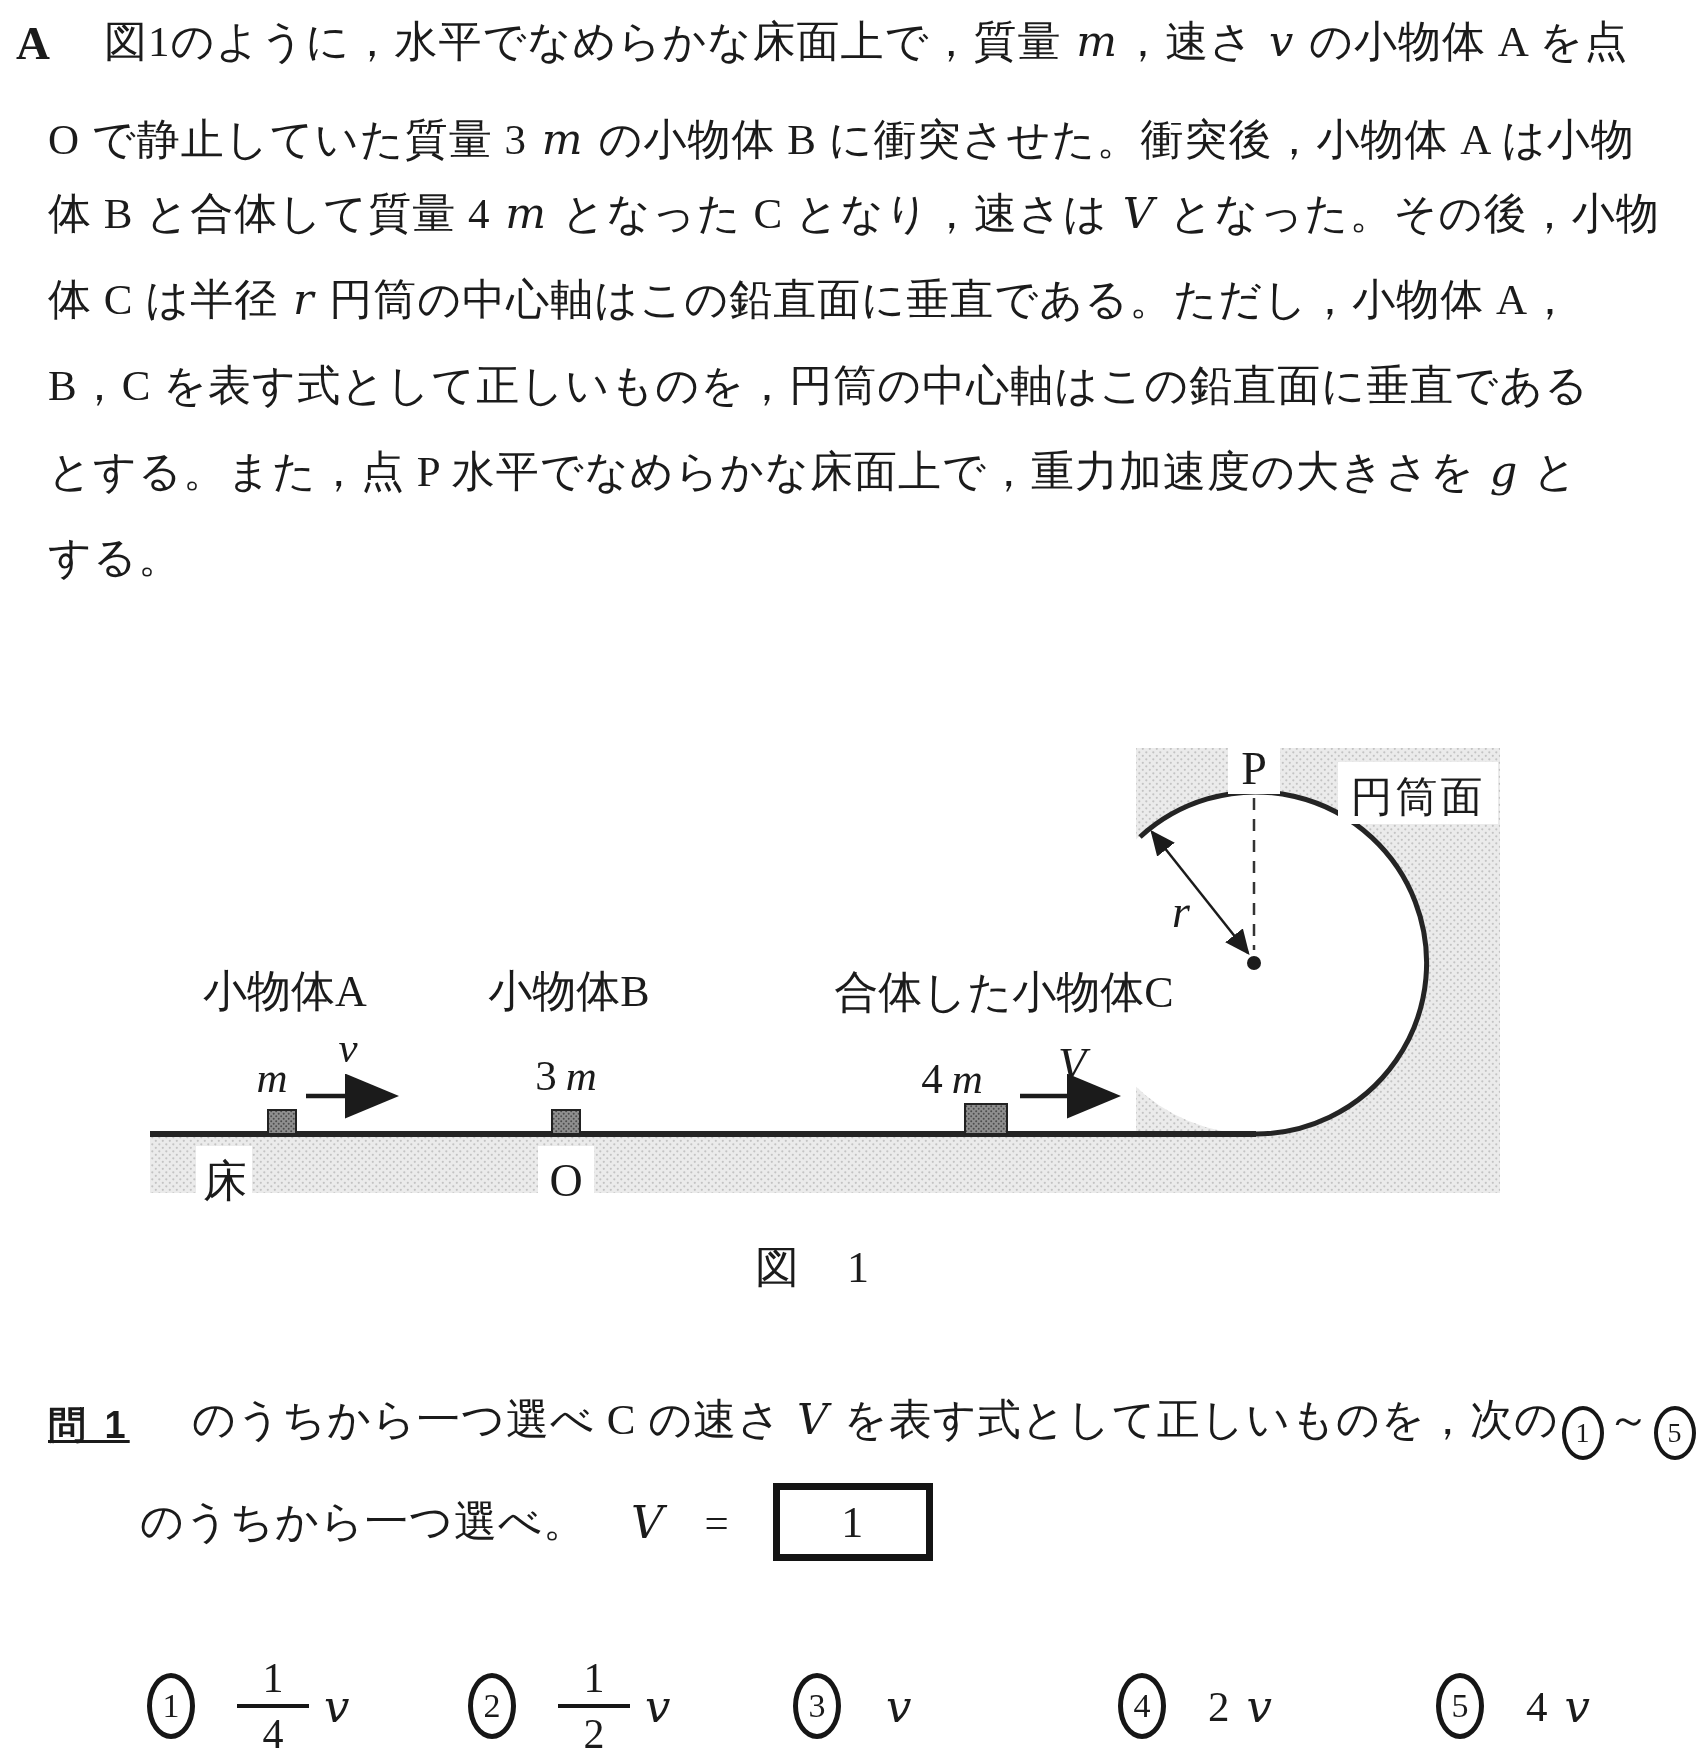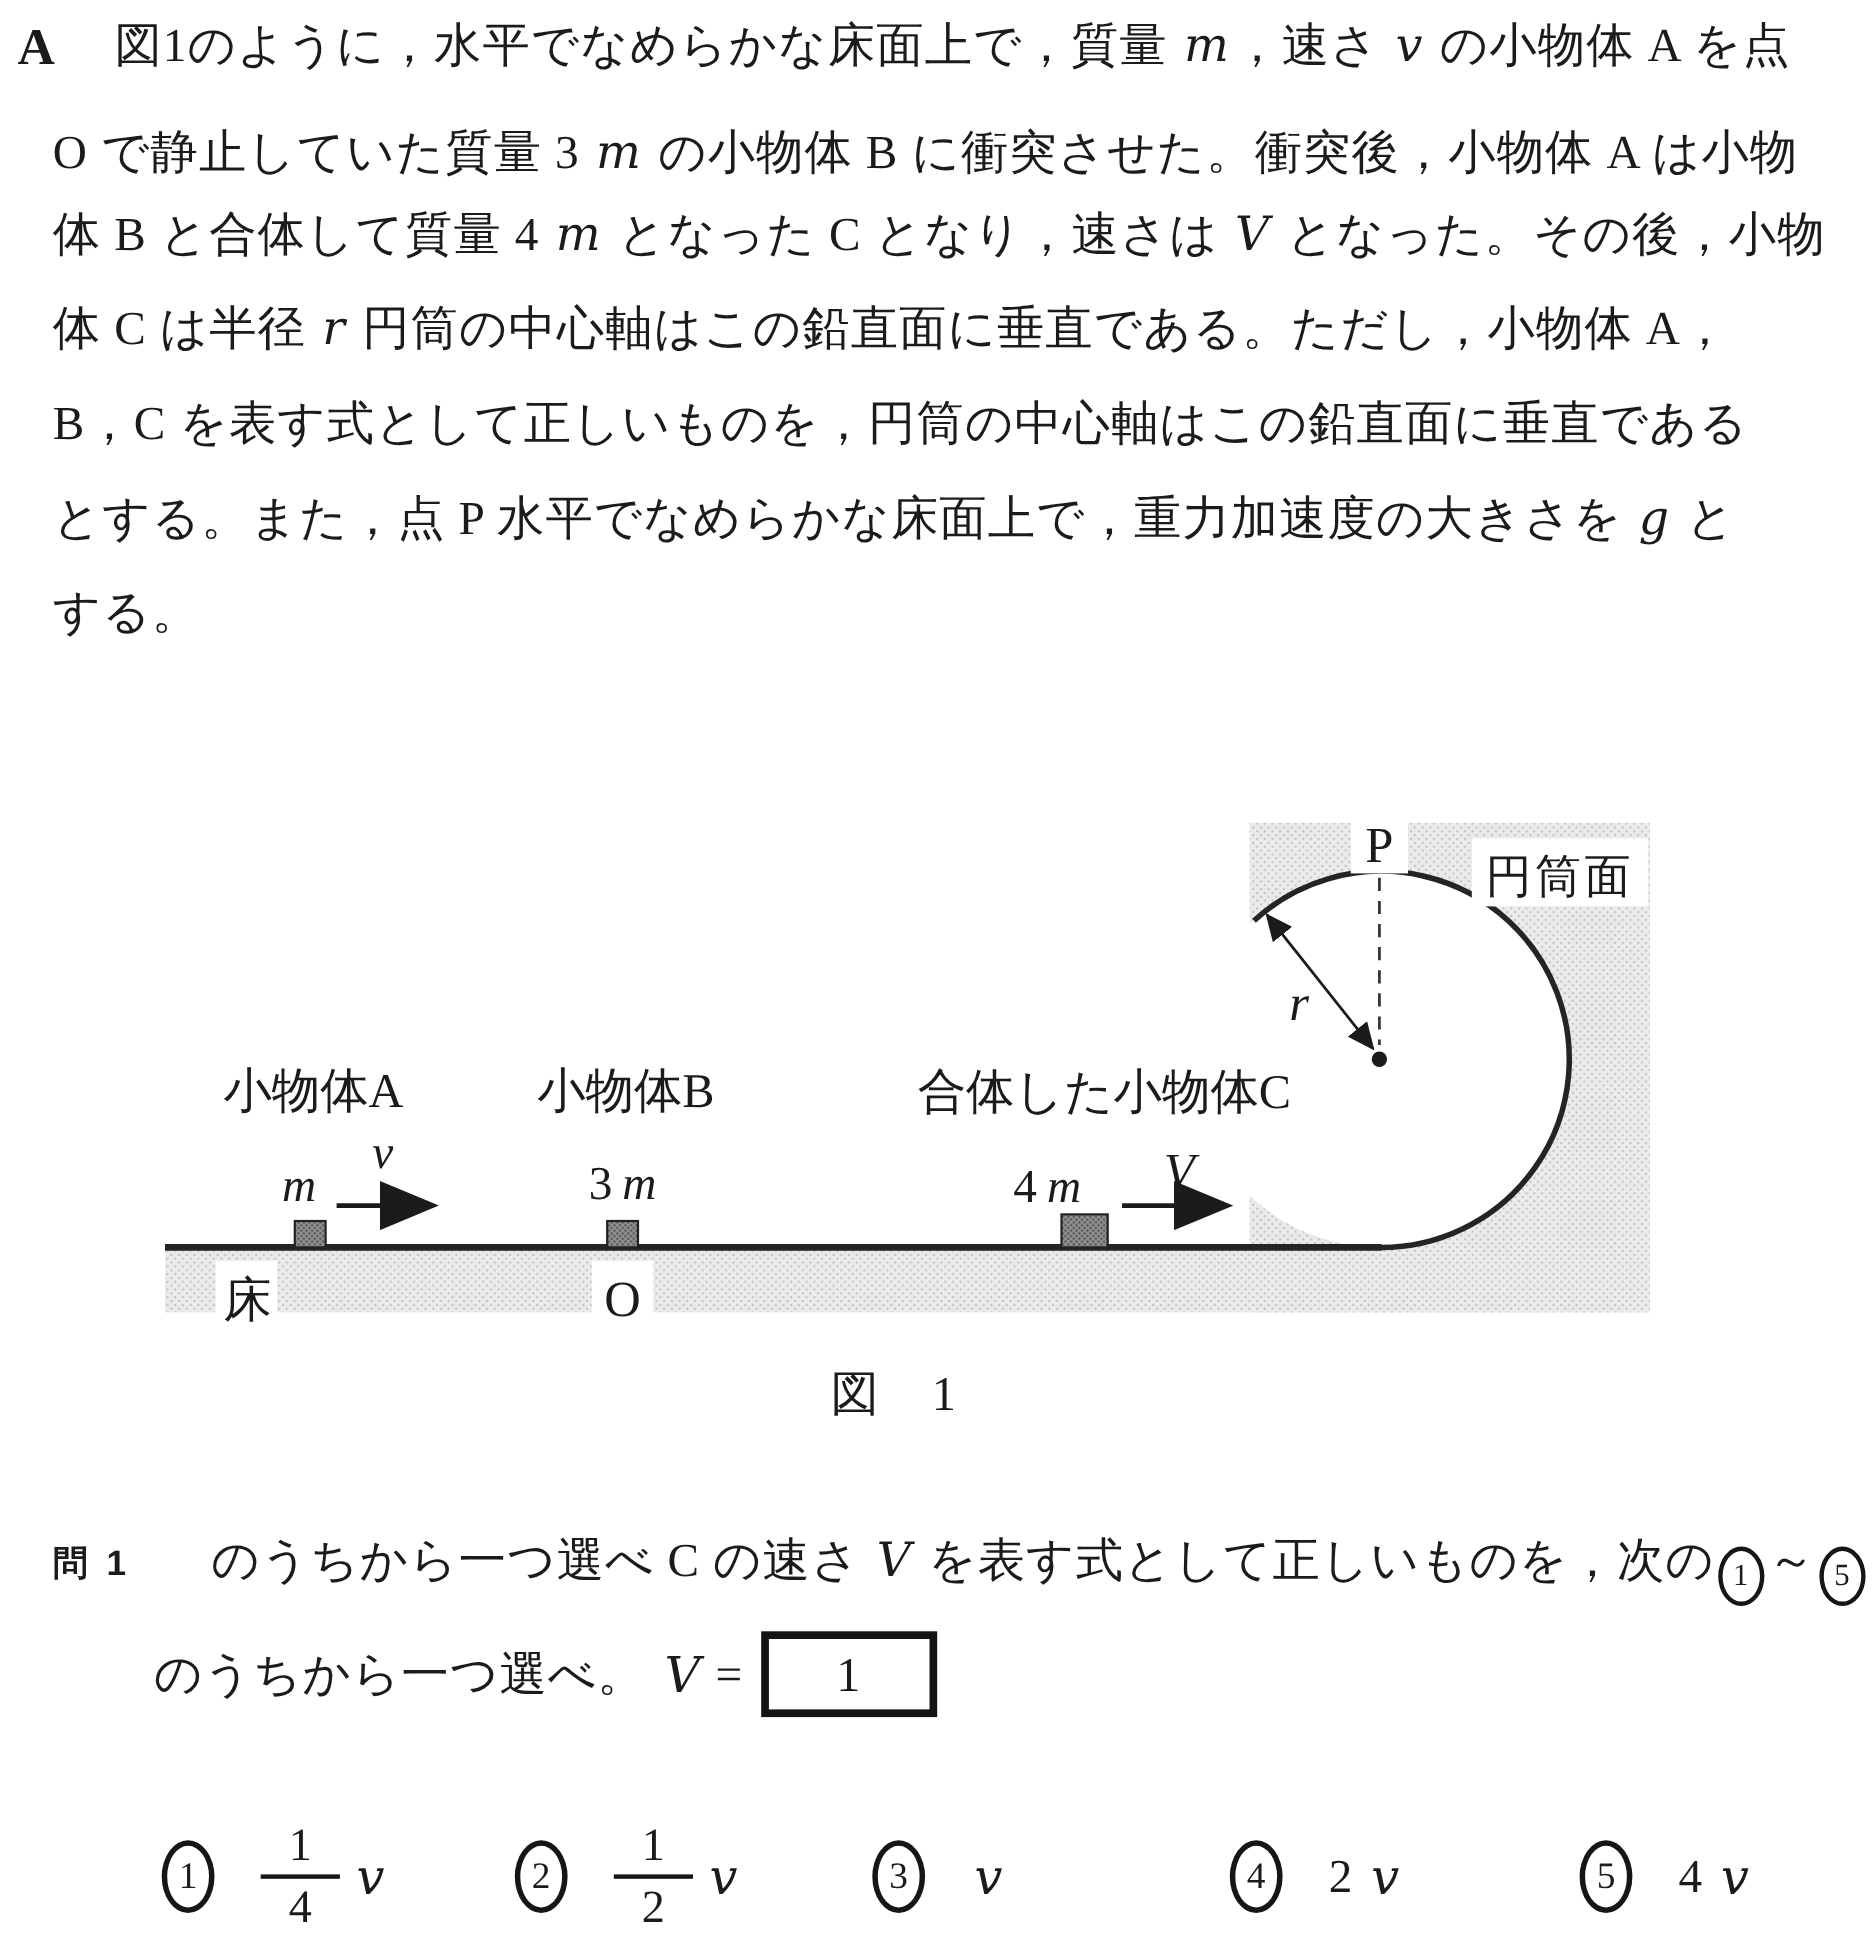--- a/index.html
+++ b/index.html
@@ -21,25 +21,25 @@
     padding:0 3px;
   }
   .cnum{
     display:inline-flex;align-items:center;justify-content:center;
     width:34px;height:46px;border:4px solid #161616;border-radius:50%;
     font-size:28px;line-height:1;vertical-align:-8px;margin:0 3px;
     font-family:"Liberation Serif","DejaVu Serif",serif;
   }
   .qlabel{
     font-family:"Liberation Sans","DejaVu Sans",sans-serif;
-    font-weight:bold;font-size:32px;letter-spacing:4px;white-space:nowrap;
+    font-weight:bold;font-size:38px;letter-spacing:4px;white-space:nowrap;text-decoration:underline;
   }
   .line2row{
     display:flex;align-items:center;font-size:43px;letter-spacing:1px;
-    height:80px;white-space:nowrap;
+    height:80px;white-space:nowrap;gap:27px;
   }
   .vvar{margin-left:14px;font-size:45px;}
   .eq{margin:0 16px 0 10px;}
   .ansbox{
     display:inline-flex;align-items:center;justify-content:center;
     width:146px;height:64px;border:7px solid #141414;font-size:44px;
   }
   .option{
     position:absolute;top:0;display:flex;align-items:center;height:116px;
   }

